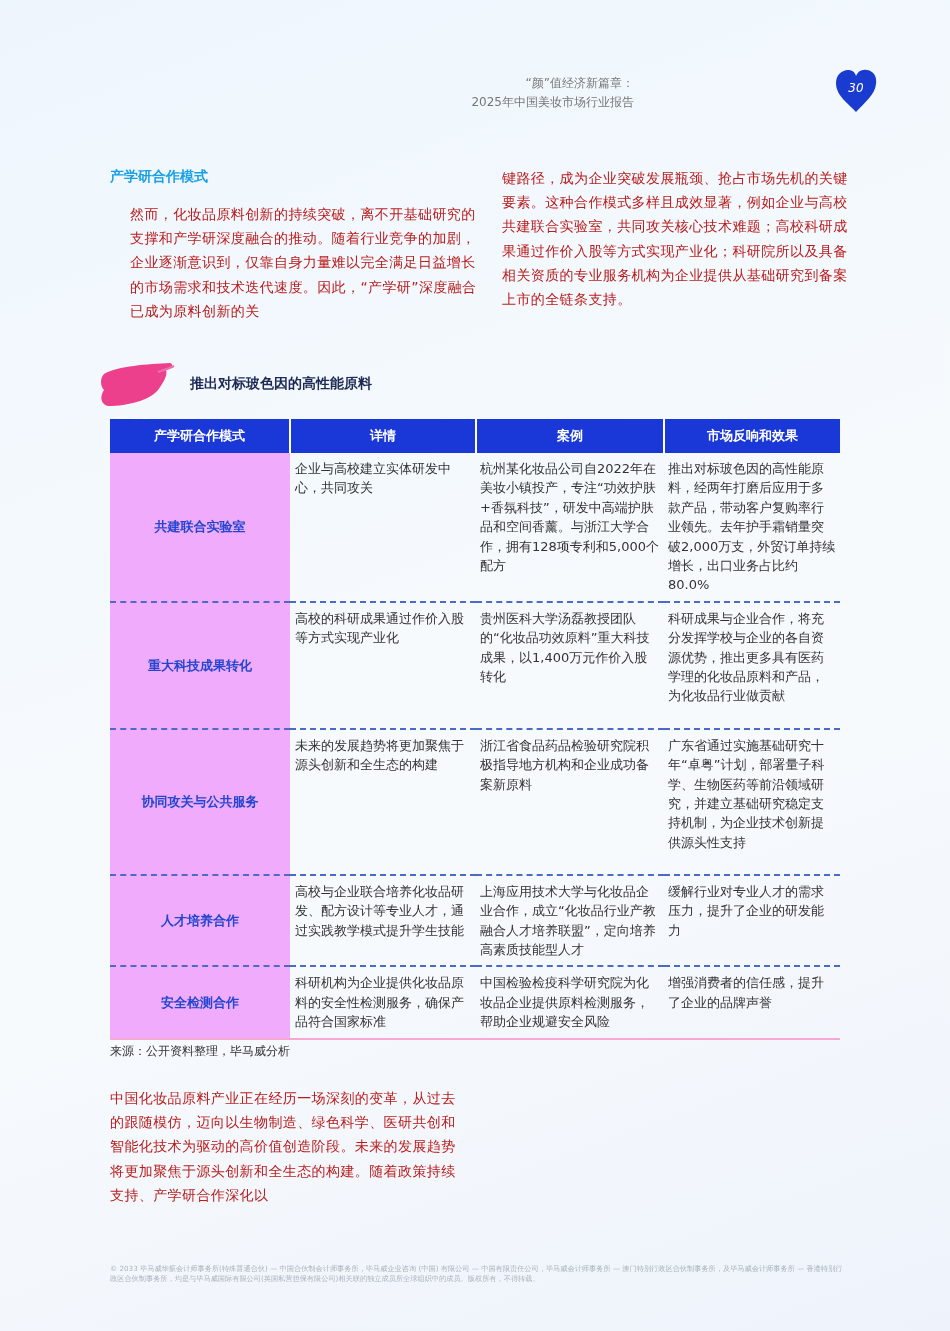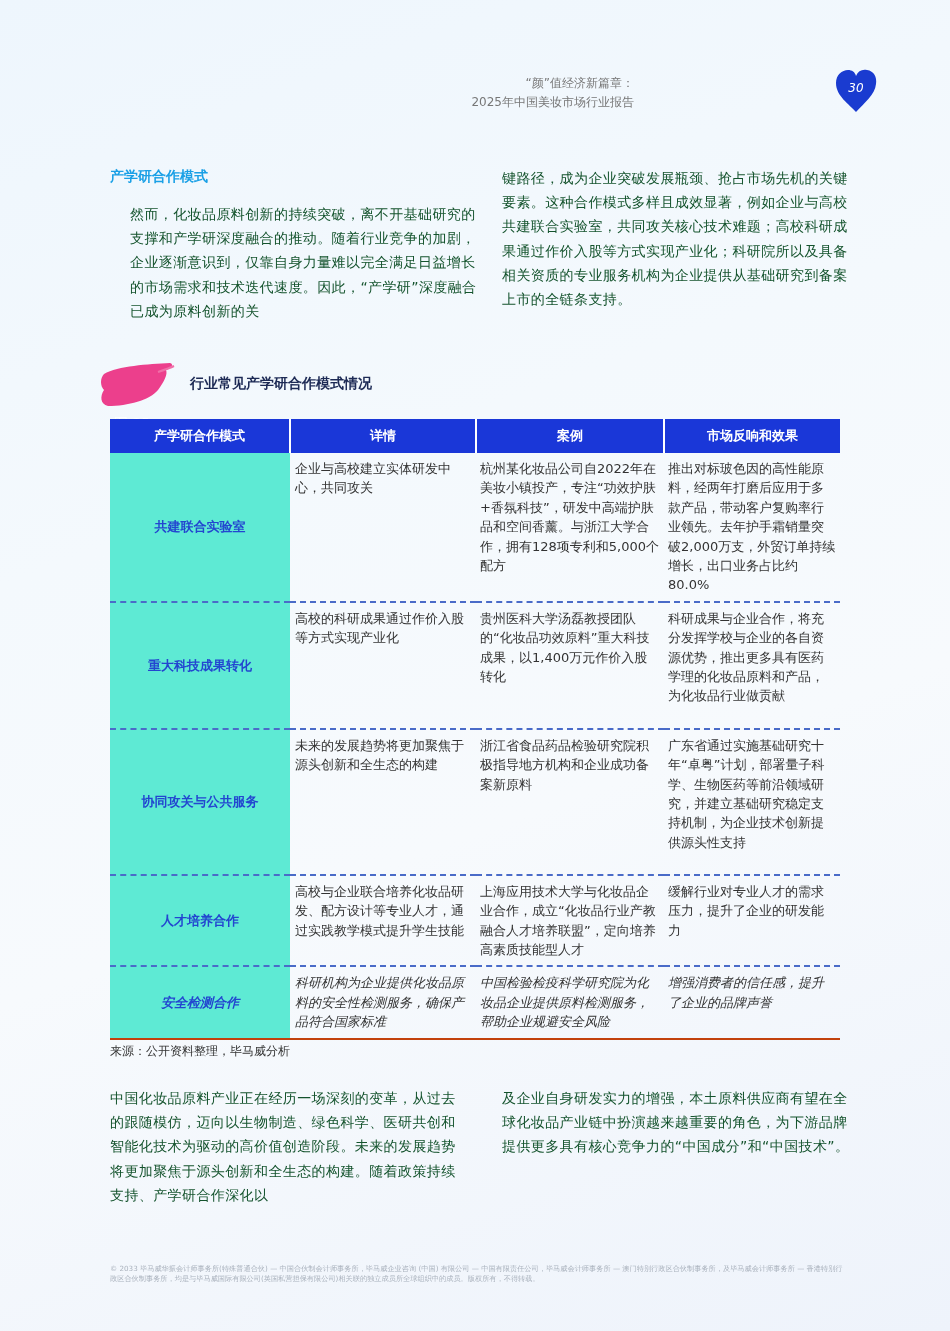--- a/index.html
+++ b/index.html
@@ -12,38 +12,38 @@
     overflow: hidden;
   }
   .page { position: relative; width: 764px; height: 1331px; }
 
   .header { position: absolute; right: 130px; top: 74px; text-align: right; font-size: 12px; color: #777; line-height: 19px; }
   .page-badge { position: absolute; left: 833px; top: 68px; width: 46px; height: 46px; }
   .page-badge svg { width: 46px; height: 46px; display: block; }
   .page-num { position: absolute; left: 0; top: 13px; width: 46px; text-align: center; color: #fff; font-size: 12px; font-style: italic; }
 
   .section-title { position: absolute; left: 110px; top: 168px; font-size: 14px; font-weight: bold; color: #1aa0e6; }
-  .para { position: absolute; font-size: 14px; line-height: 24.2px; color: #14532d; letter-spacing: 0.4px; }
+  .para { position: absolute; font-size: 14px; line-height: 24.2px; color: #b91c1c; letter-spacing: 0.4px; }
   .para.l1 { left: 110px; top: 202px; width: 350px; margin-left: 20px; }
   .para.r1 { left: 502px; top: 166px; width: 350px; }
   .para.l2 { left: 110px; top: 1086px; width: 355px; }
   .para.r2 { left: 502px; top: 1086px; width: 350px; }
 
   .fig-badge { position: absolute; left: 98px; top: 360px; width: 78px; height: 48px; }
   .fig-badge svg { position: absolute; left: 0; top: 0; width: 78px; height: 48px; }
   .fig-label { position: absolute; left: 16px; top: 15px; font-size: 14px; color: #fff; margin-top: 40px; }
   .fig-title { position: absolute; left: 190px; top: 375px; font-size: 14px; font-weight: bold; color: #1d2a55; }
 
   table.mt { position: absolute; left: 110px; top: 419px; width: 730px; border-collapse: collapse; table-layout: fixed; }
   .mt th { background: #1a37d8; color: #fff; font-size: 13px; font-weight: bold; height: 34px; border-left: 2px solid #fff; border-right: 2px solid #fff; text-align: center; }
   .mt th:first-child { border-left: none; }
   .mt th:last-child { border-right: none; }
   .mt td { vertical-align: top; font-size: 13px; line-height: 19.4px; color: #333; padding: 6px 4px 6px 4px; border-bottom: 2px dashed #4a6bc8; }
-  .mt tr:last-child td { border-bottom: 2px solid #c2410c; font-style: italic; }
-  .mt td.mode { background: #5eead4; color: #2346d0; font-weight: bold; text-align: center; vertical-align: middle; padding: 6px; }
+  .mt tr:last-child td { border-bottom: 2px solid #f9a8d4; }
+  .mt td.mode { background: #f0abfc; color: #2346d0; font-weight: bold; text-align: center; vertical-align: middle; padding: 6px; }
   .mt td.detail { padding-left: 5px; }
 
   .source { position: absolute; left: 110px; top: 1043px; font-size: 12px; color: #333; }
   .footer { position: absolute; left: 110px; top: 1264px; width: 735px; font-size: 7.2px; line-height: 10px; color: #aab2bd; }
 </style>
 </head>
 <body>
 
 <div class="page">
 
@@ -62,21 +62,21 @@
   <div class="para l1">然而，化妆品原料创新的持续突破，离不开基础研究的支撑和产学研深度融合的推动。随着行业竞争的加剧，企业逐渐意识到，仅靠自身力量难以完全满足日益增长的市场需求和技术迭代速度。因此，“产学研”深度融合已成为原料创新的关</div>
   <div class="para r1">键路径，成为企业突破发展瓶颈、抢占市场先机的关键要素。这种合作模式多样且成效显著，例如企业与高校共建联合实验室，共同攻关核心技术难题；高校科研成果通过作价入股等方式实现产业化；科研院所以及具备相关资质的专业服务机构为企业提供从基础研究到备案上市的全链条支持。</div>
 
   <div class="fig-badge">
     <svg viewBox="0 0 78 48">
       <path d="M6 14 C20 6 50 4 72 3 C76 4 74 8 68 10 C70 14 66 22 60 30 C52 40 30 46 10 46 C2 44 2 36 6 30 C2 26 2 18 6 14 Z" fill="#ec3f8c"></path>
       <path d="M60 12 C66 10 72 8 76 6" stroke="#f06fa8" stroke-width="2" fill="none"></path>
     </svg>
     <div class="fig-label">图 25</div>
   </div>
-  <div class="fig-title">行业常见产学研合作模式情况</div>
+  <div class="fig-title">推出对标玻色因的高性能原料</div>
 
   <table class="mt">
     <colgroup>
       <col style="width:180px">
         <col style="width:186px">
         <col style="width:188px">
         <col style="width:176px">
     </colgroup>
     <thead>
       <tr>
@@ -116,16 +116,15 @@
         <td class="detail">科研机构为企业提供化妆品原料的安全性检测服务，确保产品符合国家标准</td>
         <td>中国检验检疫科学研究院为化妆品企业提供原料检测服务，帮助企业规避安全风险</td>
         <td>增强消费者的信任感，提升了企业的品牌声誉</td>
       </tr>
     </tbody>
   </table>
 
   <div class="source">来源：公开资料整理，毕马威分析</div>
 
   <div class="para l2">中国化妆品原料产业正在经历一场深刻的变革，从过去的跟随模仿，迈向以生物制造、绿色科学、医研共创和智能化技术为驱动的高价值创造阶段。未来的发展趋势将更加聚焦于源头创新和全生态的构建。随着政策持续支持、产学研合作深化以</div>
-  <div class="para r2">及企业自身研发实力的增强，本土原料供应商有望在全球化妆品产业链中扮演越来越重要的角色，为下游品牌提供更多具有核心竞争力的“中国成分”和“中国技术”。</div>
 
   <div class="footer">© 2033 毕马威华振会计师事务所(特殊普通合伙) — 中国合伙制会计师事务所，毕马威企业咨询 (中国) 有限公司 — 中国有限责任公司，毕马威会计师事务所 — 澳门特别行政区合伙制事务所，及毕马威会计师事务所 — 香港特别行政区合伙制事务所，均是与毕马威国际有限公司(英国私营担保有限公司)相关联的独立成员所全球组织中的成员。版权所有，不得转载。</div>
 </div>
 
 </body></html>

